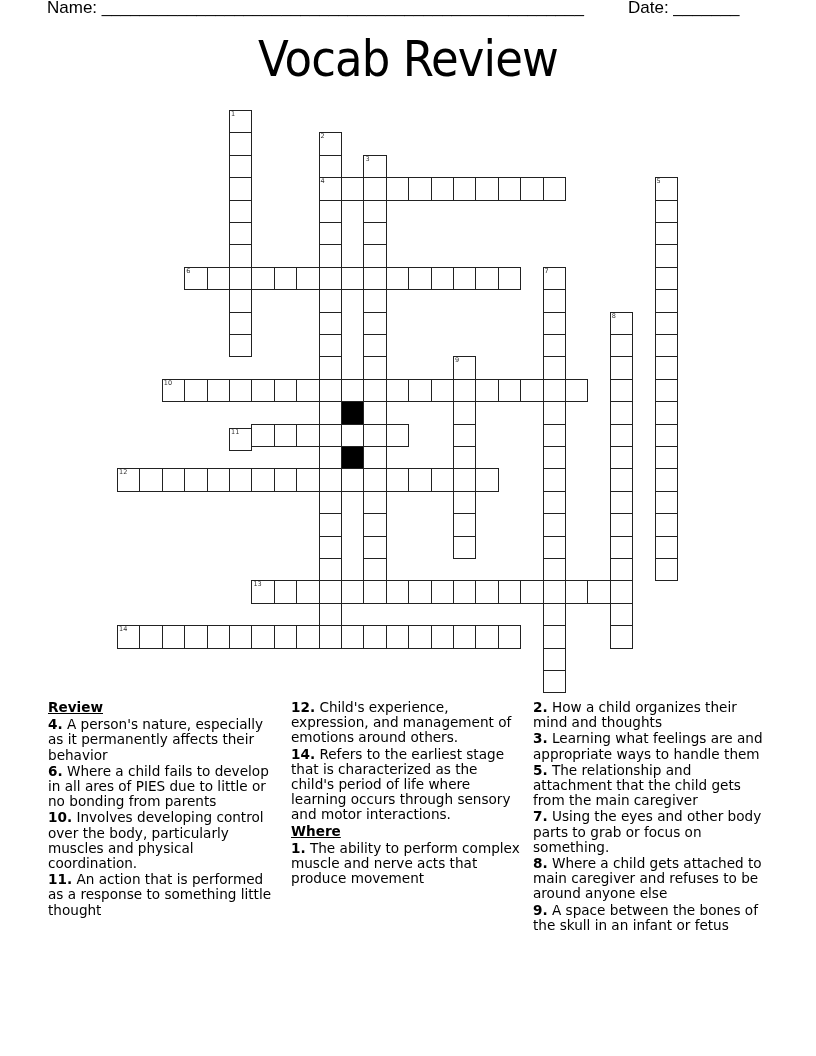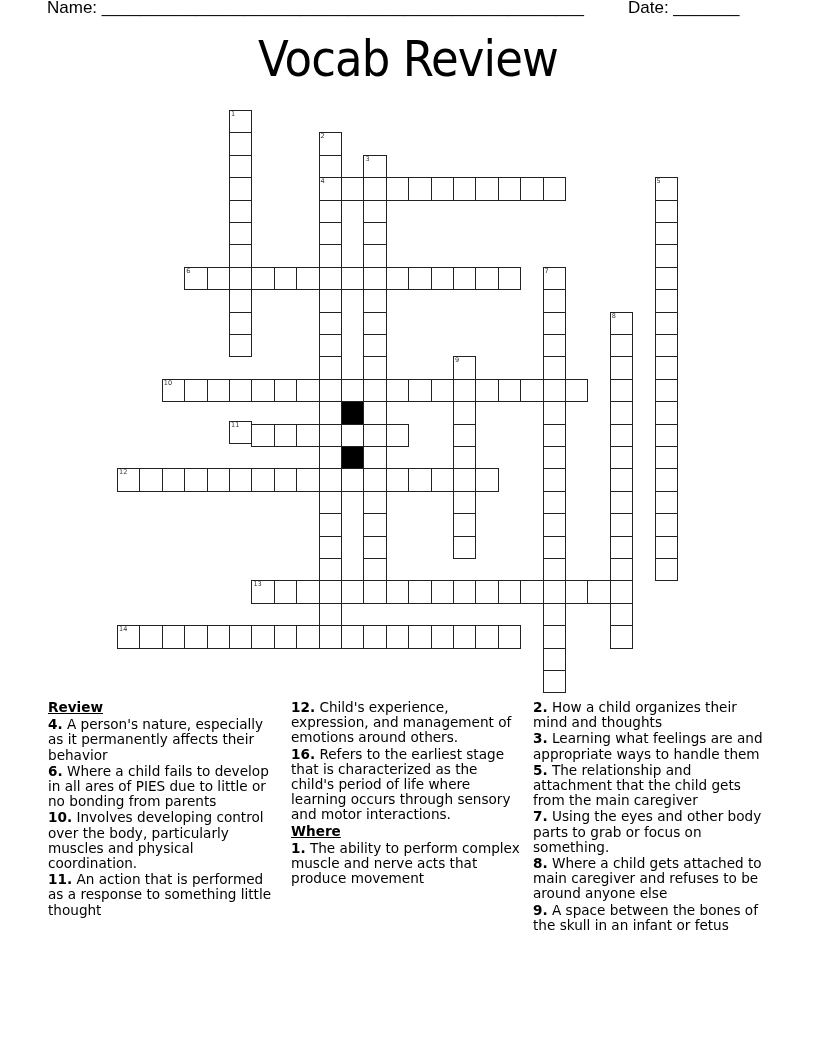--- a/index.html
+++ b/index.html
@@ -191,21 +191,21 @@
     <div class="cell" style="left: 156.8px; top: 268.8px;"></div>
     <div class="cell" style="left: 179.2px; top: 268.8px;"></div>
     <div class="cell" style="left: 224px; top: 268.8px;"></div>
     <div class="cell" style="left: 268.8px; top: 268.8px;"></div>
     <div class="cell" style="left: 291.2px; top: 268.8px;"></div>
     <div class="cell" style="left: 313.6px; top: 268.8px;"></div>
     <div class="cell" style="left: 358.4px; top: 268.8px;"></div>
     <div class="cell" style="left: 380.8px; top: 268.8px;"></div>
     <div class="cell" style="left: 403.2px; top: 268.8px;"></div>
     <div class="cell" style="left: 448px; top: 268.8px;"></div>
-    <div class="cell" style="left: 112px; top: 311px; text-decoration: underline;">
+    <div class="cell" style="left: 112px; top: 318px; text-decoration: underline;">
       <span class="num">11</span>
     </div>
     <div class="cell" style="left: 134.4px; top: 313.6px;"></div>
     <div class="cell" style="left: 156.8px; top: 313.6px;"></div>
     <div class="cell" style="left: 179.2px; top: 313.6px;"></div>
     <div class="cell" style="left: 224px; top: 313.6px;"></div>
     <div class="cell" style="left: 268.8px; top: 313.6px;"></div>
     <div class="cell" style="left: 0px; top: 358.4px;">
       <span class="num">12</span>
     </div>
@@ -263,21 +263,21 @@
 <div class="clues col1">
   <div class="clue-heading">Review</div>
   <div class="clue"><b>4.</b> <span>A person's nature, especially as it permanently affects their behavior</span></div>
   <div class="clue"><b>6.</b> <span>Where a child fails to develop in all ares of PIES due to little or no bonding from parents</span></div>
   <div class="clue"><b>10.</b> <span>Involves developing control over the body, particularly muscles and physical coordination.</span></div>
   <div class="clue"><b>11.</b> <span>An action that is performed as a response to something little thought</span></div>
 </div>
 
 <div class="clues col2">
   <div class="clue"><b>12.</b> <span>Child's experience, expression, and management of emotions around others.</span></div>
-  <div class="clue"><b>16.</b> <span>Refers to the earliest stage that is characterized as the child's period of life where learning occurs through sensory and motor interactions.</span></div>
+  <div class="clue"><b>14.</b> <span>Refers to the earliest stage that is characterized as the child's period of life where learning occurs through sensory and motor interactions.</span></div>
   <div class="clue-heading">Where</div>
   <div class="clue"><b>1.</b> <span>The ability to perform complex muscle and nerve acts that produce movement</span></div>
 </div>
 
 <div class="clues col3">
   <div class="clue"><b>2.</b> <span>How a child organizes their mind and thoughts</span></div>
   <div class="clue"><b>3.</b> <span>Learning what feelings are and appropriate ways to handle them</span></div>
   <div class="clue"><b>5.</b> <span>The relationship and attachment that the child gets from the main caregiver</span></div>
   <div class="clue"><b>7.</b> <span>Using the eyes and other body parts to grab or focus on something.</span></div>
   <div class="clue"><b>8.</b> <span>Where a child gets attached to main caregiver and refuses to be around anyone else</span></div>

